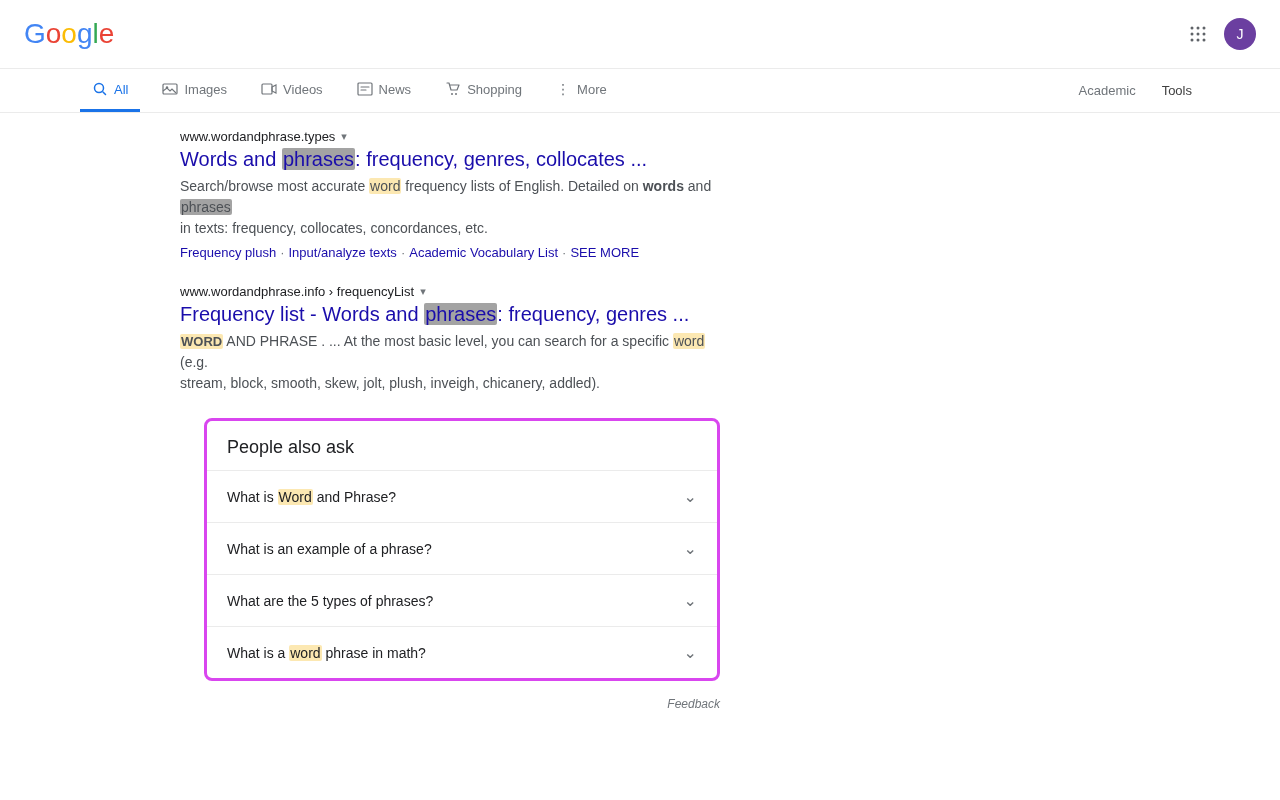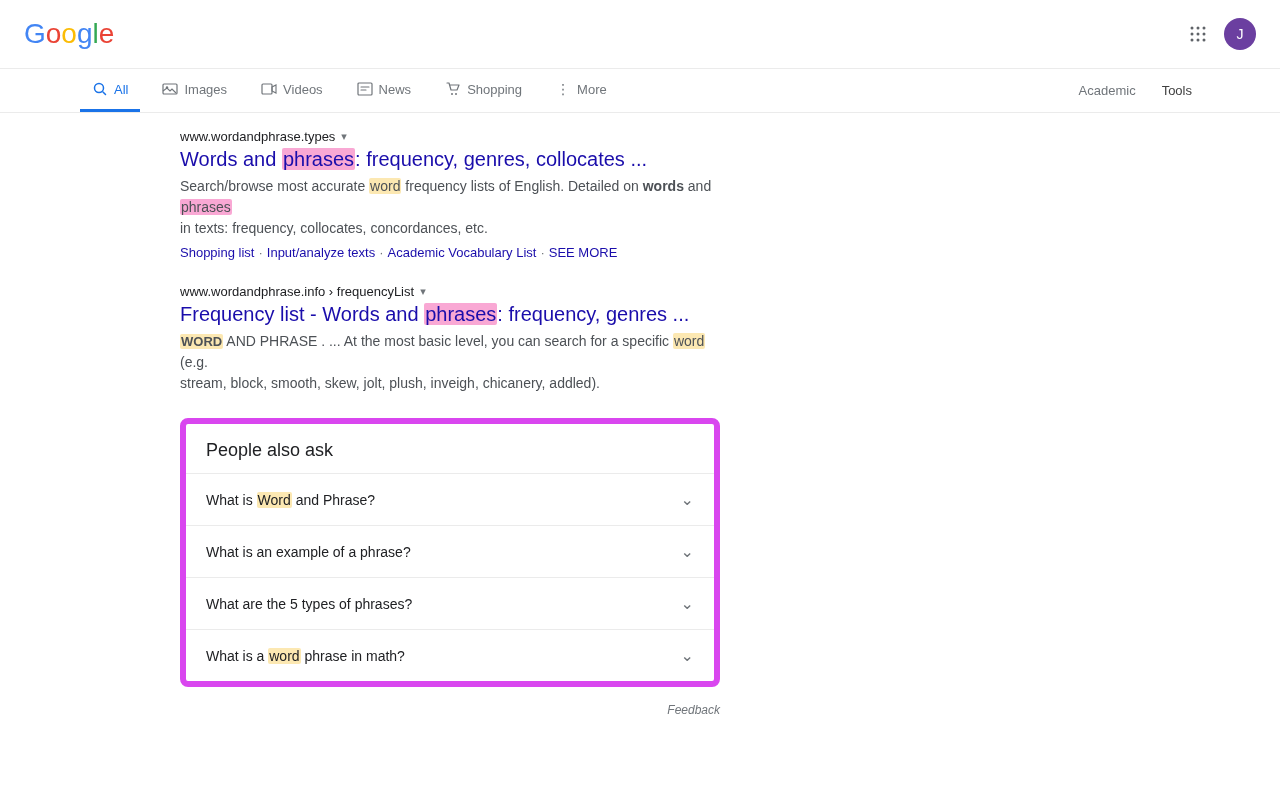--- a/index.html
+++ b/index.html
@@ -44,27 +44,27 @@
     .result-url-line { display: flex; align-items: center; gap: 6px; margin-bottom: 2px; }
     .result-url { color: #202124; font-size: 13px; }
     .result-url-arrow { color: #70757a; font-size: 11px; cursor: pointer; }
     .result-title { font-size: 20px; color: #1a0dab; cursor: pointer; margin-bottom: 4px; line-height: 1.3; }
     .result-snippet { color: #4d5156; font-size: 14px; line-height: 1.5; }
     .result-links { display: flex; gap: 0; margin-top: 6px; }
     .result-link { color: #1a0dab; font-size: 13px; cursor: pointer; }
     .result-link-sep { color: #70757a; margin: 0 4px; font-size: 13px; }
 
     
-    .highlight-purple { background: #f9a8d4; border-radius: 2px; padding: 0 1px; }
+    .highlight-purple { background: #a3a3a3; border-radius: 2px; padding: 0 1px; }
     .highlight-yellow { background: #fce8b2; border-radius: 2px; padding: 0 1px; }
     .bold-highlight { font-weight: bold; background: #fce8b2; border-radius: 2px; padding: 0 1px; font-size: 13px; }
     .bold-text { font-weight: bold; }
 
     
-    .paa-section { border: 6px solid #d946ef; border-radius: 8px; padding: 0; margin-bottom: 16px; max-width: 540px; }
+    .paa-section { border: 3px solid #d946ef; border-radius: 8px; padding: 0; margin-bottom: 16px; max-width: 540px; margin-left: 24px; }
     .paa-title { font-size: 18px; font-weight: normal; color: #202124; padding: 16px 20px 12px; }
     .paa-item { border-top: 1px solid #ebebeb; display: flex; justify-content: space-between; align-items: center; padding: 16px 20px; cursor: pointer; }
     .paa-item:first-of-type { border-top: 1px solid #ebebeb; }
     .paa-question { font-size: 14px; color: #202124; }
     .paa-chevron { color: #70757a; font-size: 16px; }
 
     .feedback-text { color: #70757a; font-size: 12px; text-align: right; margin-top: 8px; cursor: pointer; font-style: italic; }
 
     
     .header-divider { height: 1px; background: #ebebeb; }
@@ -157,21 +157,21 @@
       <span class="result-url-arrow">▾</span>
     </div>
     <div class="result-title">
       Words and <span class="highlight-purple">phrases</span>: frequency, genres, collocates ...
     </div>
     <div class="result-snippet">
       Search/browse most accurate <span class="highlight-yellow">word</span> frequency lists of English. Detailed on <span class="bold-text">words</span> and <span class="highlight-purple">phrases</span><br>
       in texts: frequency, collocates, concordances, etc.
     </div>
     <div class="result-links">
-      <a class="result-link">Shopping list</a>
+      <a class="result-link">Frequency plush</a>
       <span class="result-link-sep">·</span>
       <a class="result-link">Input/analyze texts</a>
       <span class="result-link-sep">·</span>
       <a class="result-link">Academic Vocabulary List</a>
       <span class="result-link-sep">·</span>
       <a class="result-link">SEE MORE</a>
     </div>
   </div>
 
   <div class="result-item">

